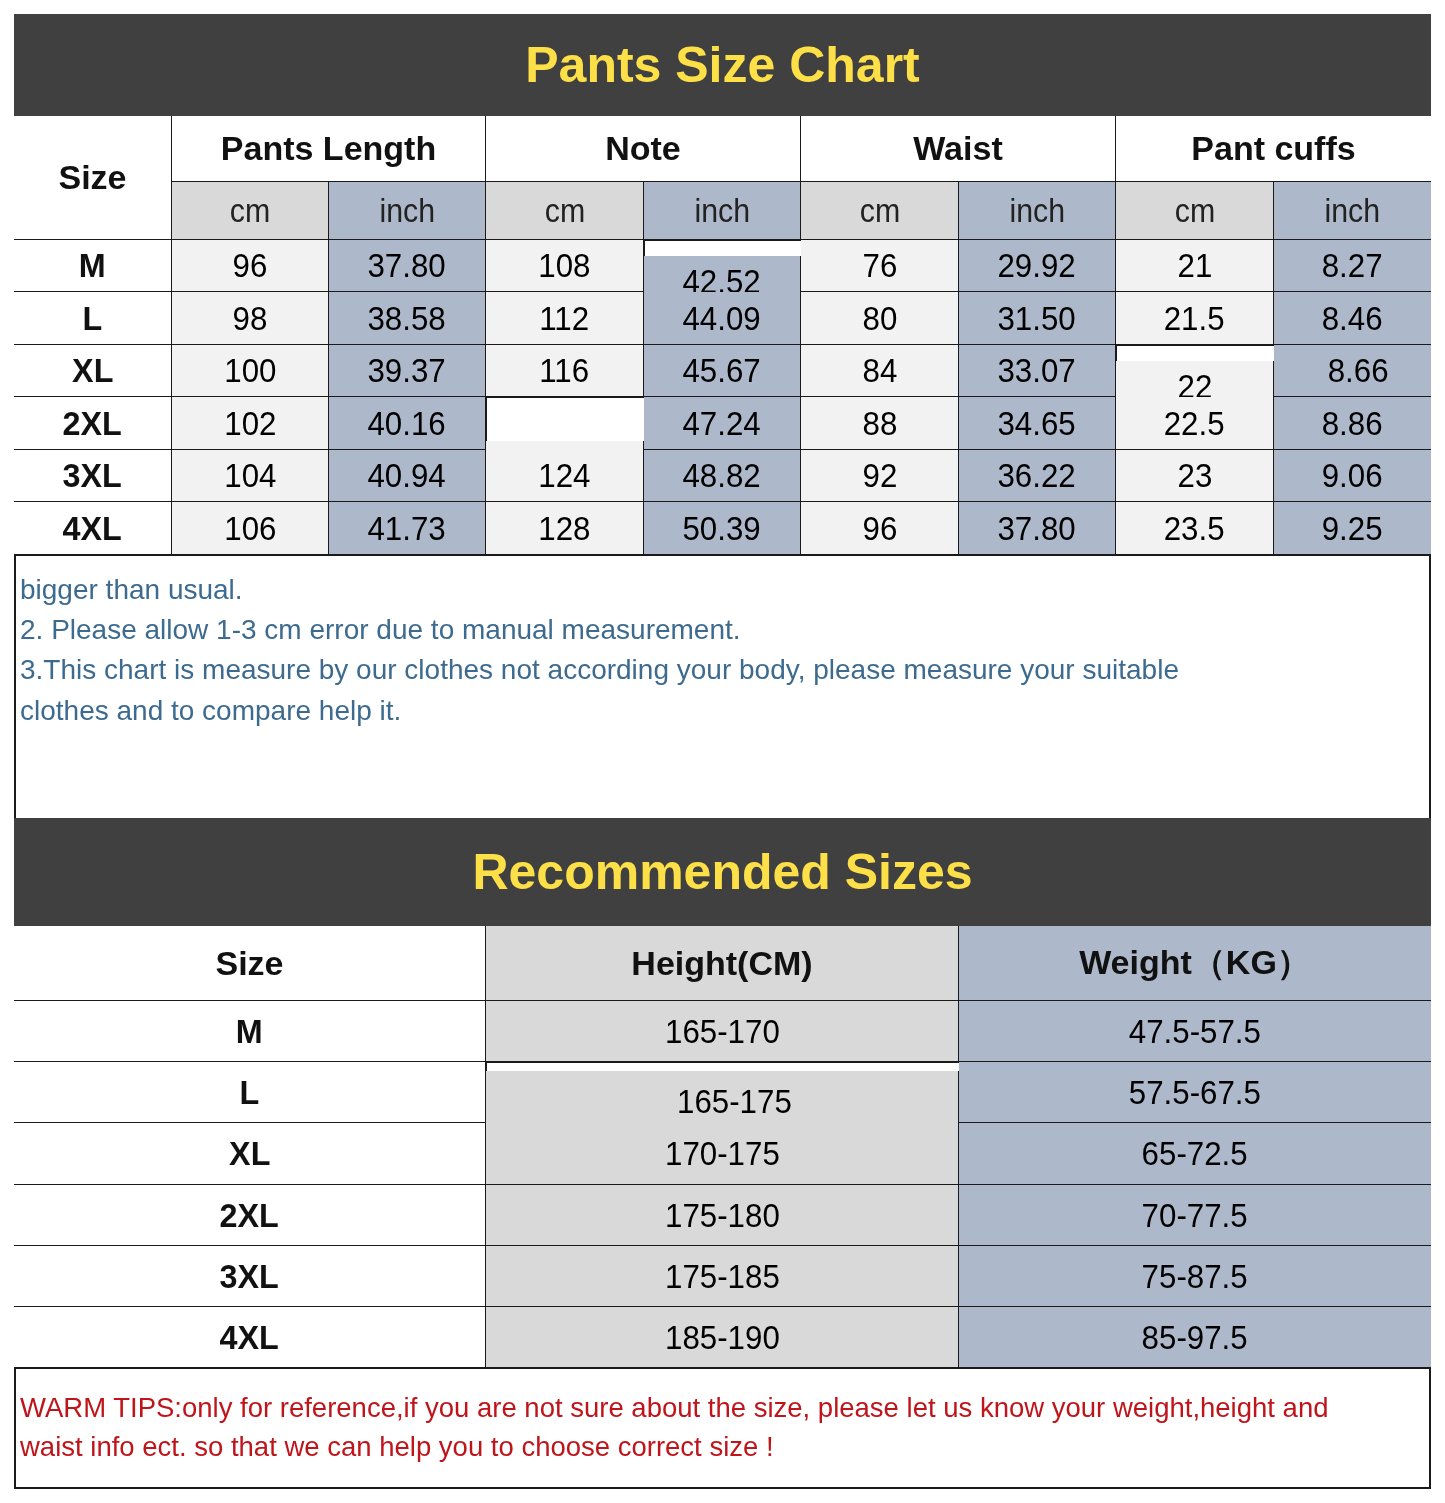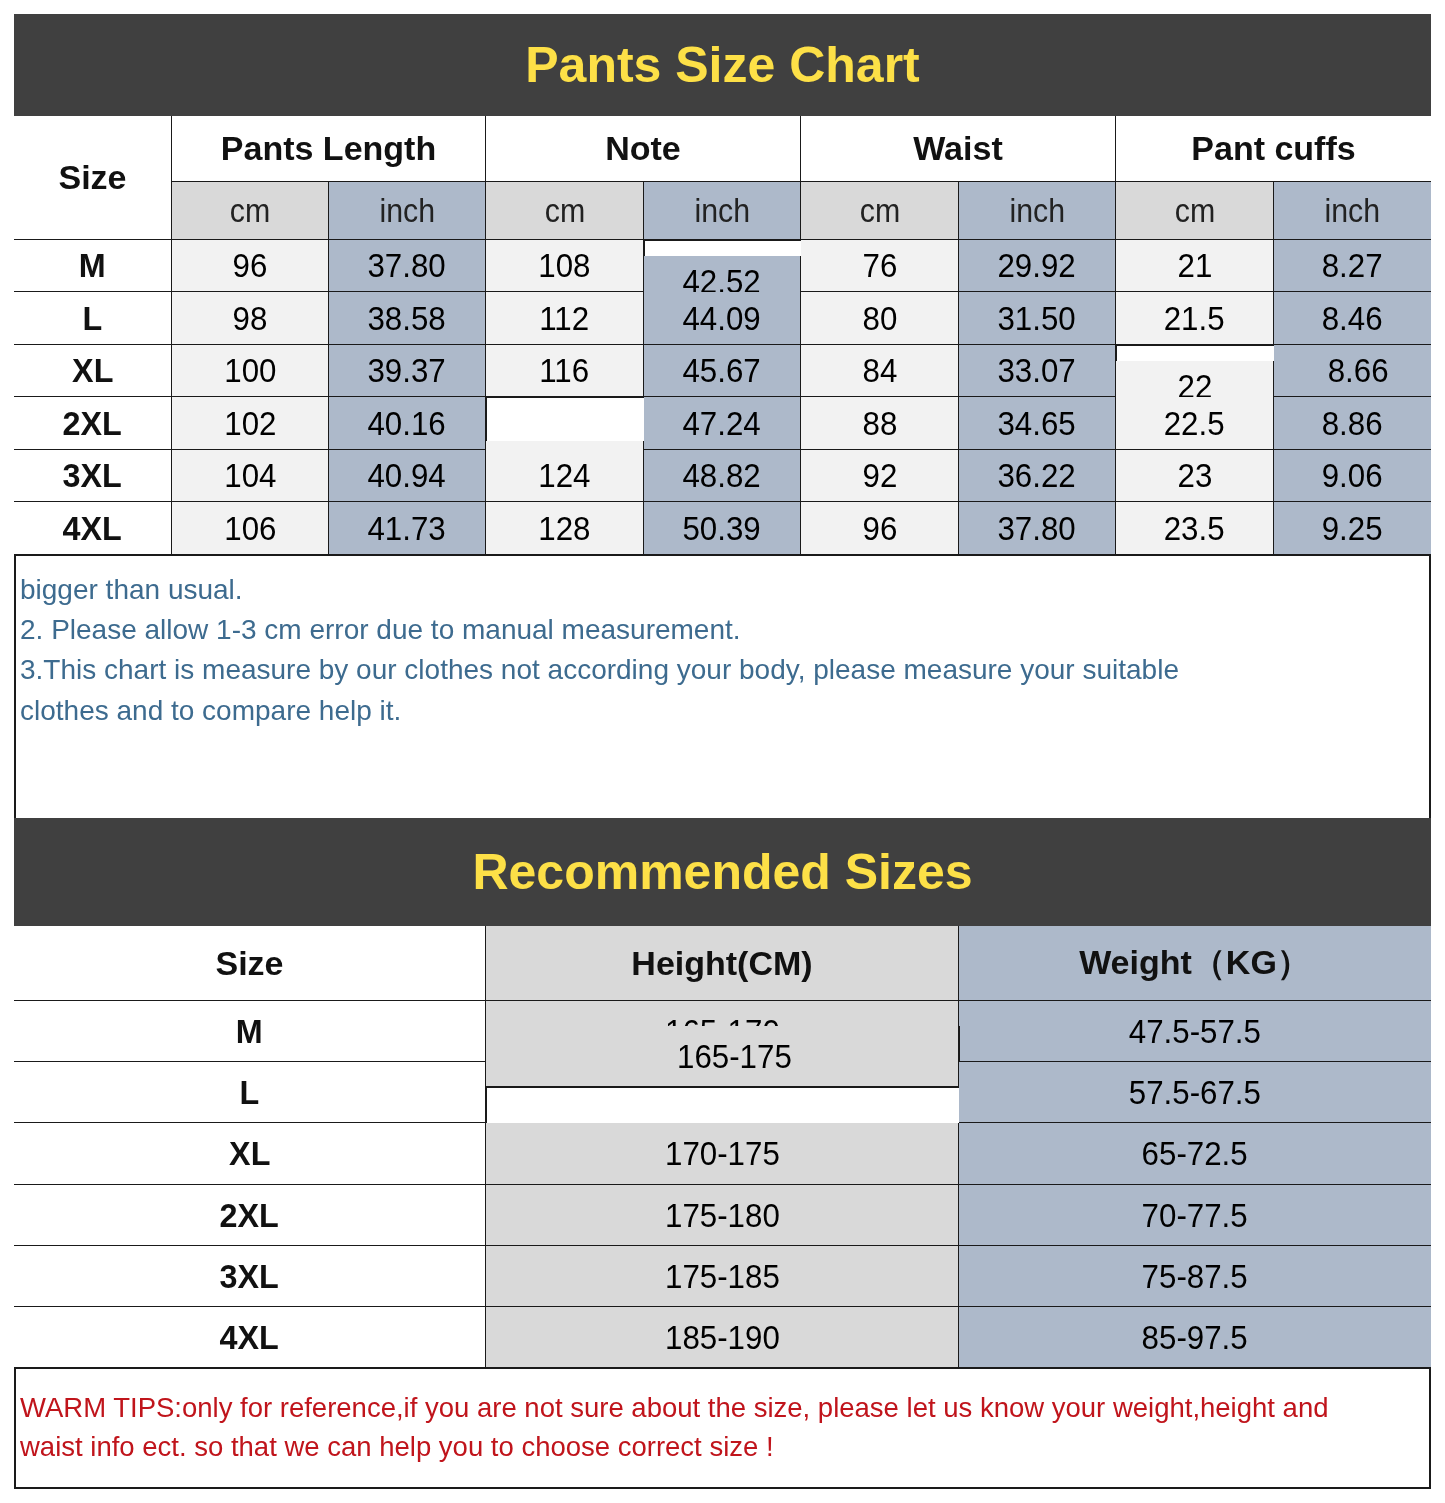--- a/index.html
+++ b/index.html
@@ -265,21 +265,21 @@
     </div>
     <div class="cell bg-gray num" style="left: 486px; top: 1001px; width: 474px; height: 62px;">
       <span>165-170</span>
     </div>
     <div class="cell bg-inh num noright" style="left: 959px; top: 1001px; width: 472px; height: 62px;">
       <span>47.5-57.5</span>
     </div>
     <div class="cell bg-white sz" style="left: 14px; top: 1062px; width: 473px; height: 62px;">
       <span>L</span>
     </div>
-    <div class="cell bg-gray num" style="left: 486px; top: 1026px; width: 474px; height: 62px; padding-left: 24px;">
+    <div class="cell bg-gray num" style="left: 486px; top: 1071px; width: 474px; height: 62px; padding-left: 24px;">
       <span>165-175</span>
     </div>
     <div class="cell bg-inh num noright" style="left: 959px; top: 1062px; width: 472px; height: 62px;">
       <span>57.5-67.5</span>
     </div>
     <div class="cell bg-white sz" style="left: 14px; top: 1123px; width: 473px; height: 63px;">
       <span>XL</span>
     </div>
     <div class="cell bg-gray num" style="left: 486px; top: 1123px; width: 474px; height: 63px;">
       <span>170-175</span>

